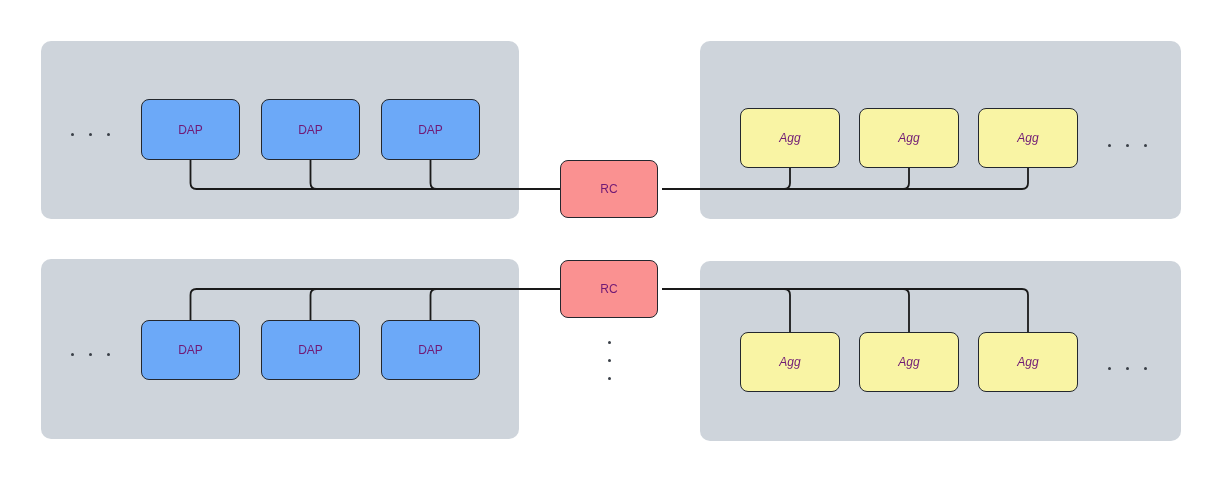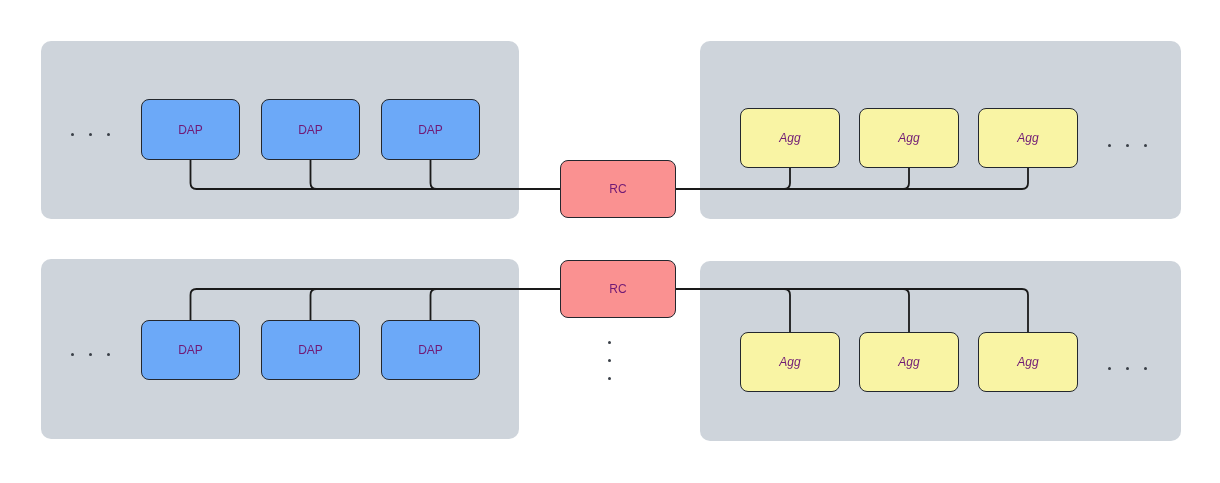--- a/index.html
+++ b/index.html
@@ -29,21 +29,21 @@
     z-index:3;
     display:flex;align-items:center;justify-content:center;
     border:1.5px solid #23272E;
     border-radius:8px;
     font-size:12px;
     color:#701a75;
     box-sizing:border-box;
   }
   .node.dap{background:#6CA9F8;left:0;top:0;width:99px;height:61px;}
   .node.agg{background:#F9F4A4;width:100px;height:60px;font-style:italic;}
-  .node.rc{background:#FA9191;width:116px;height:58px;}
+  .node.rc{background:#FA9191;width:98px;height:58px;}
   .dots{
     position:absolute;z-index:3;display:flex;
   }
   .dots.h{gap:15px;flex-direction:row;}
   .dots.v{gap:15px;flex-direction:column;}
   .dots span{
     width:3px;height:3px;border-radius:50%;
     background:#3A3F47;display:block;
   }
 </style>

